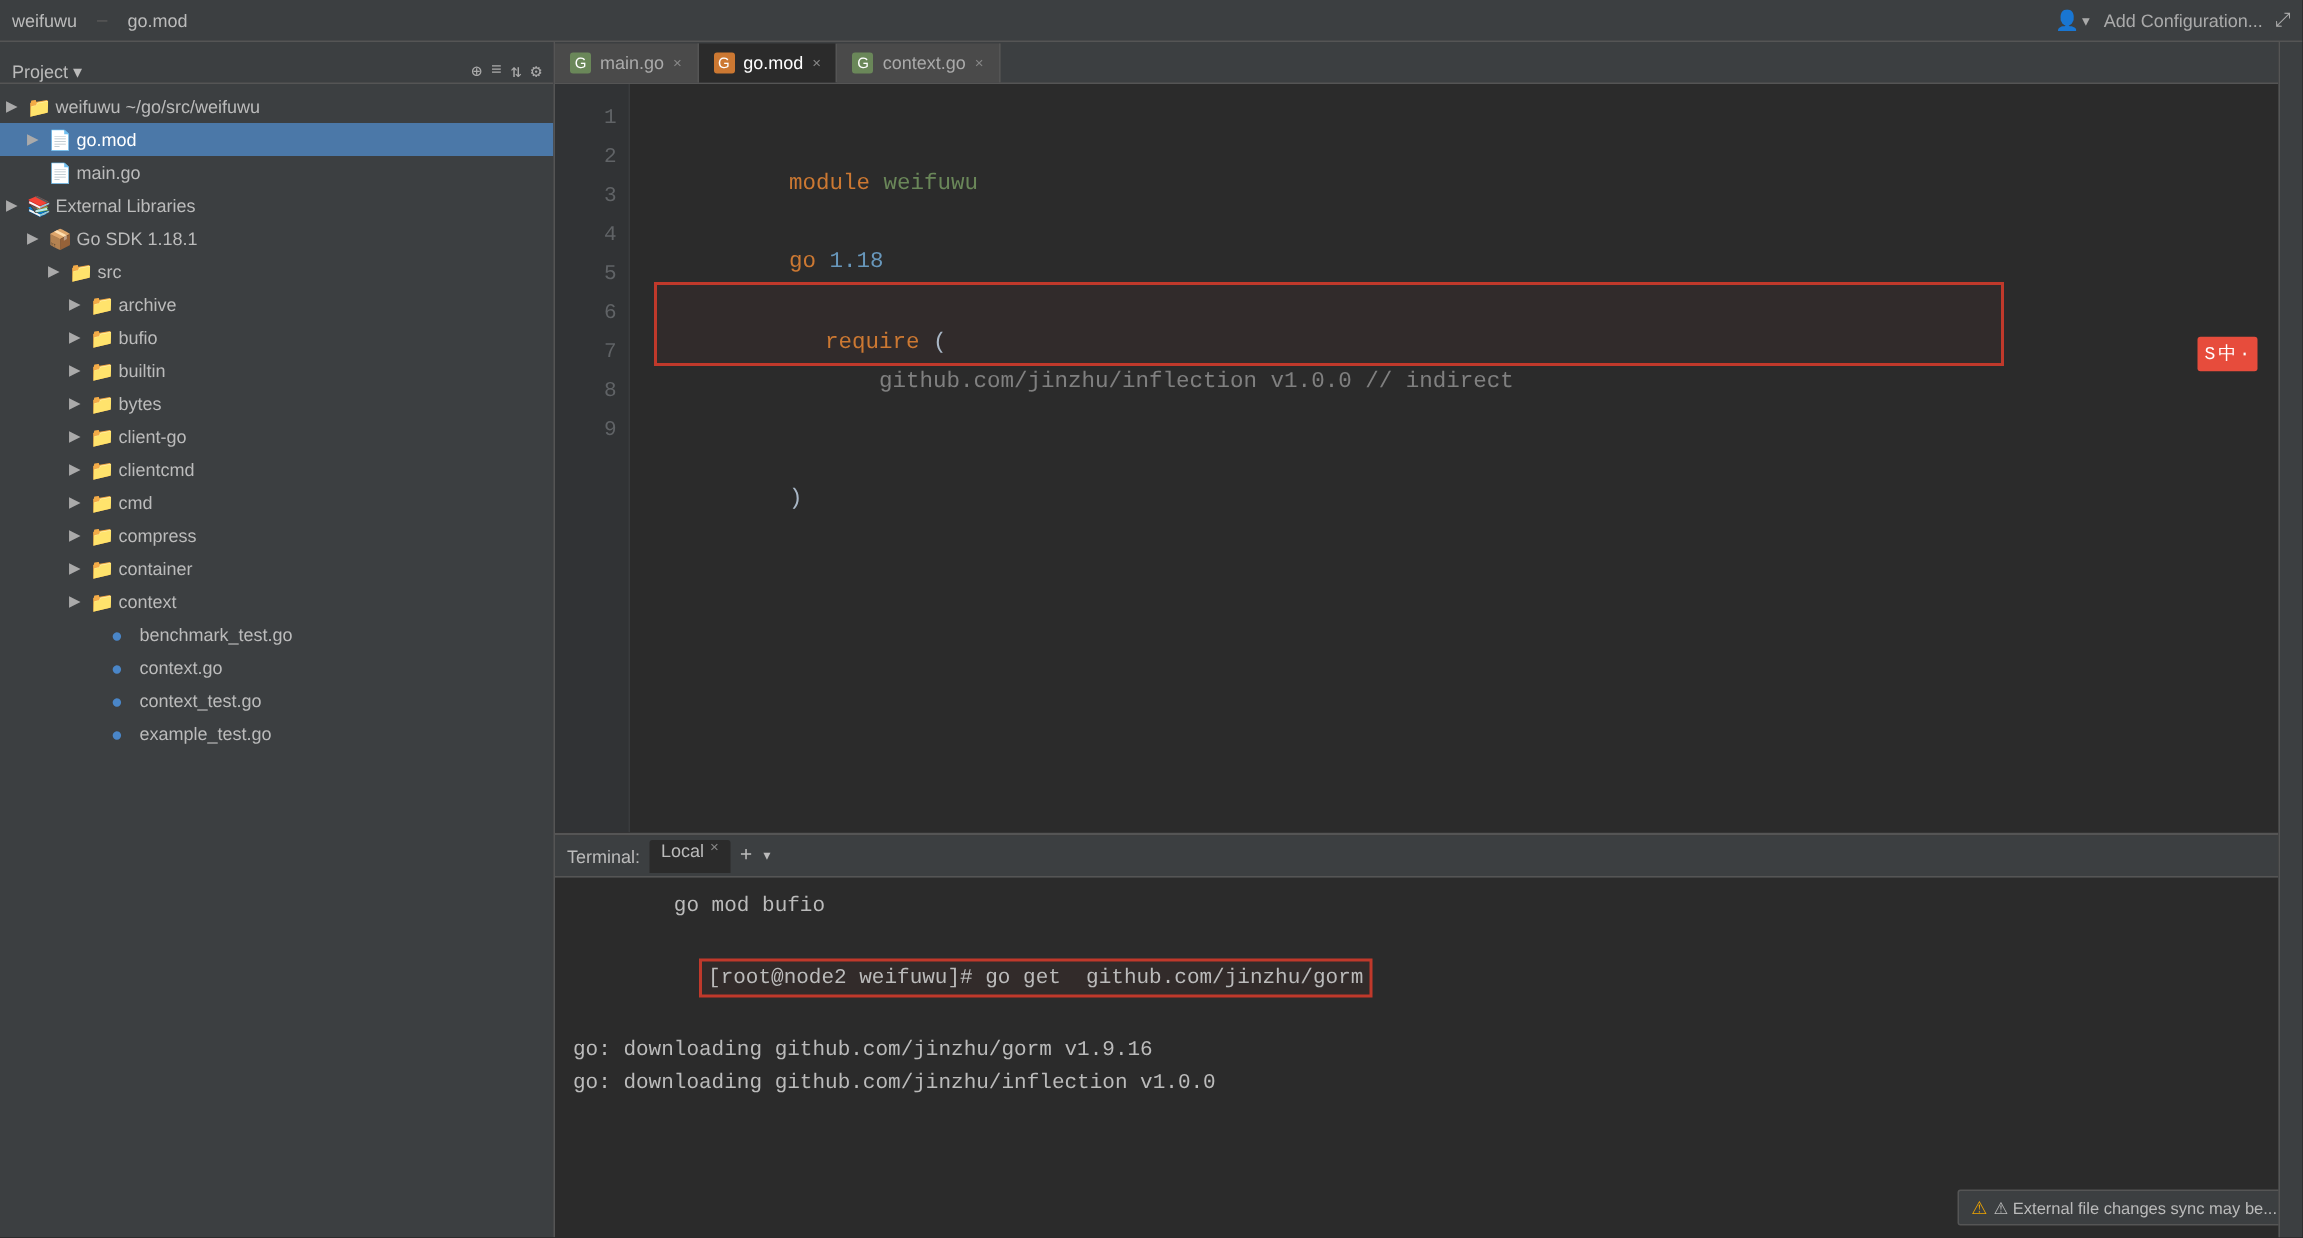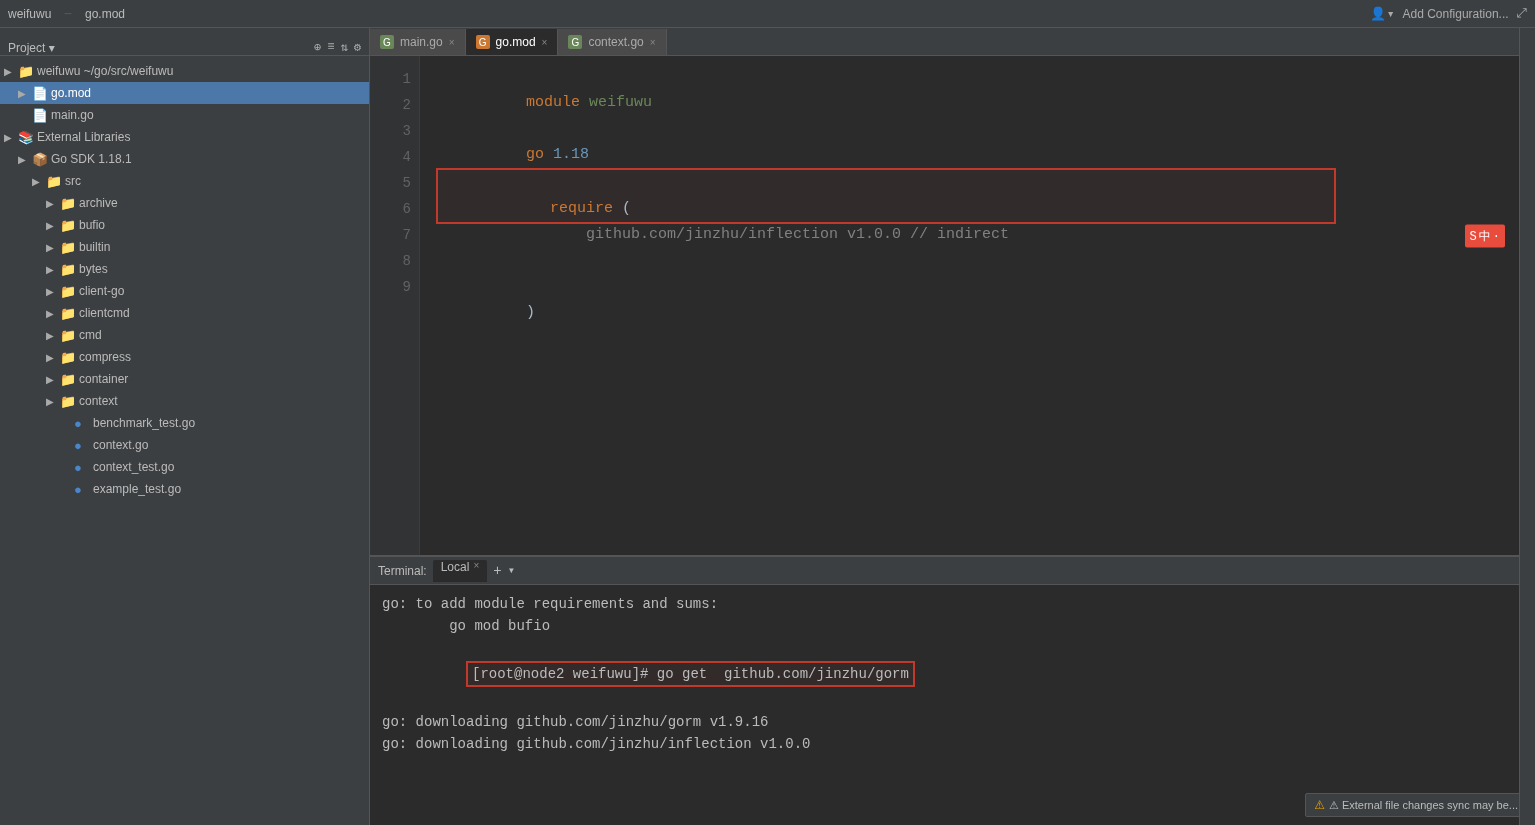--- a/index.html
+++ b/index.html
@@ -203,21 +203,21 @@
       line-height: 26px;
       text-align: right;
       padding: 10px 8px 10px 0;
       flex-shrink: 0;
       font-family: 'Courier New', monospace;
       border-right: 1px solid #3a3c3e;
     }
 
     .code-content {
       flex: 1;
-      padding: 8px 16px;
+      padding: 28px 16px;
       font-size: 15px;
       line-height: 26px;
       font-family: 'Courier New', monospace;
       overflow: auto;
       position: relative;
     }
 
     .code-line {
       white-space: pre;
       height: 26px;
@@ -597,21 +597,20 @@
       <div id="terminal-header">
         <span class="terminal-label">Terminal:</span>
         <div class="terminal-tab">
           <span>Local</span>
           <span class="close">×</span>
         </div>
         <span class="terminal-add">+</span>
         <span class="terminal-down">▾</span>
       </div>
       <div id="terminal-content">
-        <div class="term-line">go: to add module requirements and sums:</div>
         <div class="term-line">        go mod bufio</div>
         <div class="term-line term-cmd-line">
           <span class="term-cmd">[root@node2 weifuwu]# go get  github.com/jinzhu/gorm</span>
         </div>
         <div class="term-line">go: downloading github.com/jinzhu/gorm v1.9.16</div>
         <div class="term-line">go: downloading github.com/jinzhu/inflection v1.0.0</div>
       </div>
 
       <div class="ext-file-notice">
         <span class="warn-icon">⚠</span>

